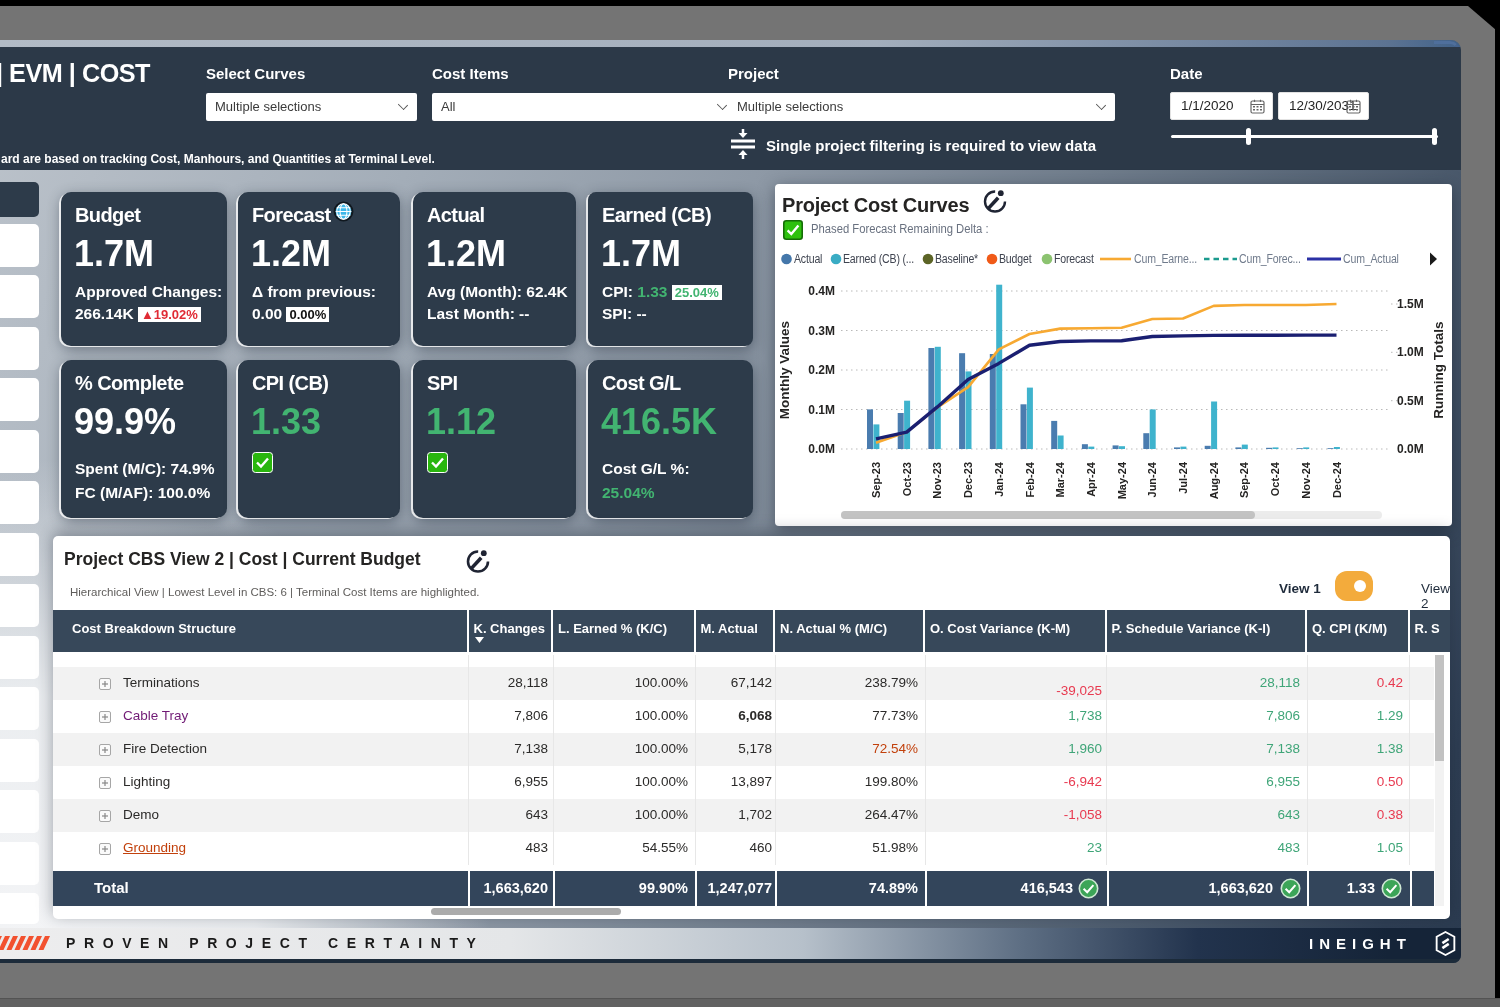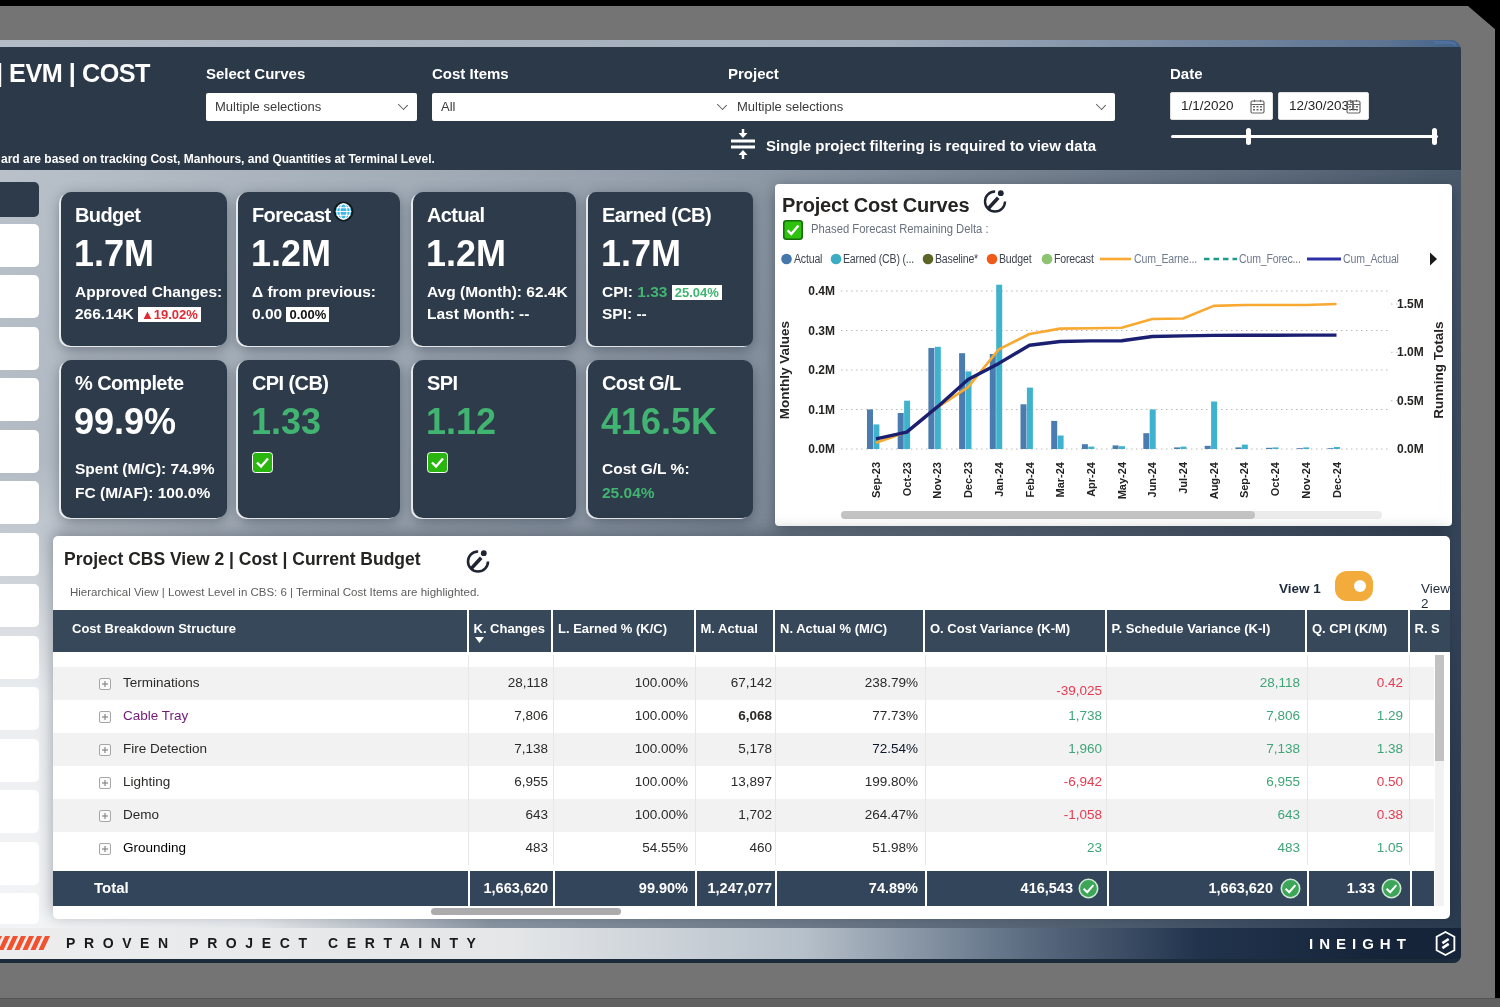--- a/index.html
+++ b/index.html
@@ -384,21 +384,21 @@
       <div style="position:absolute; left:0; top:197px; width:1381px; height:33px; background:#f2f2f2;">
         <svg style="position:absolute; left:46px; top:11px;" width="12" height="12" viewBox="0 0 12 12">
               <rect x="0.5" y="0.5" width="11" height="11" rx="1.5" fill="#fafafa" stroke="#a6a6a6"></rect>
               <line x1="3" y1="6" x2="9" y2="6" stroke="#888" stroke-width="1.2"></line>
               <line x1="6" y1="3" x2="6" y2="9" stroke="#888" stroke-width="1.2"></line>
             </svg>
         <span style="position:absolute; left:70px; top:8px; font-size:13.5px; color:#2b2a29;">Fire Detection</span>
         <span style="position:absolute; left:375px; top:8px; width:120px; text-align:right; font-size:13.5px; color:#2b2a29;">7,138</span>
         <span style="position:absolute; left:515px; top:8px; width:120px; text-align:right; font-size:13.5px; color:#2b2a29;">100.00%</span>
         <span style="position:absolute; left:599px; top:8px; width:120px; text-align:right; font-size:13.5px; color:#2b2a29;">5,178</span>
-        <span style="position:absolute; left:745px; top:8px; width:120px; text-align:right; font-size:13.5px; color:#0f172a;">72.54%</span>
+        <span style="position:absolute; left:745px; top:8px; width:120px; text-align:right; font-size:13.5px; color:#c2410c;">72.54%</span>
         <span style="position:absolute; left:929px; top:8px; width:120px; text-align:right; font-size:13.5px; color:#3fa578;">1,960</span>
         <span style="position:absolute; left:1127px; top:8px; width:120px; text-align:right; font-size:13.5px; color:#3fa578;">7,138</span>
         <span style="position:absolute; left:1230px; top:8px; width:120px; text-align:right; font-size:13.5px; color:#3fa578;">1.38</span>
       </div>
       <div style="position:absolute; left:0; top:230px; width:1381px; height:33px; background:#ffffff;">
         <svg style="position:absolute; left:46px; top:11px;" width="12" height="12" viewBox="0 0 12 12">
               <rect x="0.5" y="0.5" width="11" height="11" rx="1.5" fill="#fafafa" stroke="#a6a6a6"></rect>
               <line x1="3" y1="6" x2="9" y2="6" stroke="#888" stroke-width="1.2"></line>
               <line x1="6" y1="3" x2="6" y2="9" stroke="#888" stroke-width="1.2"></line>
             </svg>
@@ -425,21 +425,21 @@
         <span style="position:absolute; left:929px; top:8px; width:120px; text-align:right; font-size:13.5px; color:#e83a50;">-1,058</span>
         <span style="position:absolute; left:1127px; top:8px; width:120px; text-align:right; font-size:13.5px; color:#3fa578;">643</span>
         <span style="position:absolute; left:1230px; top:8px; width:120px; text-align:right; font-size:13.5px; color:#e83a50;">0.38</span>
       </div>
       <div style="position:absolute; left:0; top:296px; width:1381px; height:33px; background:#ffffff;">
         <svg style="position:absolute; left:46px; top:11px;" width="12" height="12" viewBox="0 0 12 12">
               <rect x="0.5" y="0.5" width="11" height="11" rx="1.5" fill="#fafafa" stroke="#a6a6a6"></rect>
               <line x1="3" y1="6" x2="9" y2="6" stroke="#888" stroke-width="1.2"></line>
               <line x1="6" y1="3" x2="6" y2="9" stroke="#888" stroke-width="1.2"></line>
             </svg>
-        <span style="position:absolute; left:70px; top:8px; font-size:13.5px; color:#000000;">Grounding</span>
+        <span style="position:absolute; left:70px; top:8px; font-size:13.5px; color:#c2410c;text-decoration:underline;">Grounding</span>
         <span style="position:absolute; left:375px; top:8px; width:120px; text-align:right; font-size:13.5px; color:#2b2a29;">483</span>
         <span style="position:absolute; left:515px; top:8px; width:120px; text-align:right; font-size:13.5px; color:#2b2a29;">54.55%</span>
         <span style="position:absolute; left:599px; top:8px; width:120px; text-align:right; font-size:13.5px; color:#2b2a29;">460</span>
         <span style="position:absolute; left:745px; top:8px; width:120px; text-align:right; font-size:13.5px; color:#2b2a29;">51.98%</span>
         <span style="position:absolute; left:929px; top:8px; width:120px; text-align:right; font-size:13.5px; color:#3fa578;">23</span>
         <span style="position:absolute; left:1127px; top:8px; width:120px; text-align:right; font-size:13.5px; color:#3fa578;">483</span>
         <span style="position:absolute; left:1230px; top:8px; width:120px; text-align:right; font-size:13.5px; color:#3fa578;">1.05</span>
       </div>
       <div style="position:absolute; left:415px; top:119px; width:1px; height:210px; background:#e7e7e7;"></div>
       <div style="position:absolute; left:500px; top:119px; width:1px; height:210px; background:#e7e7e7;"></div>

